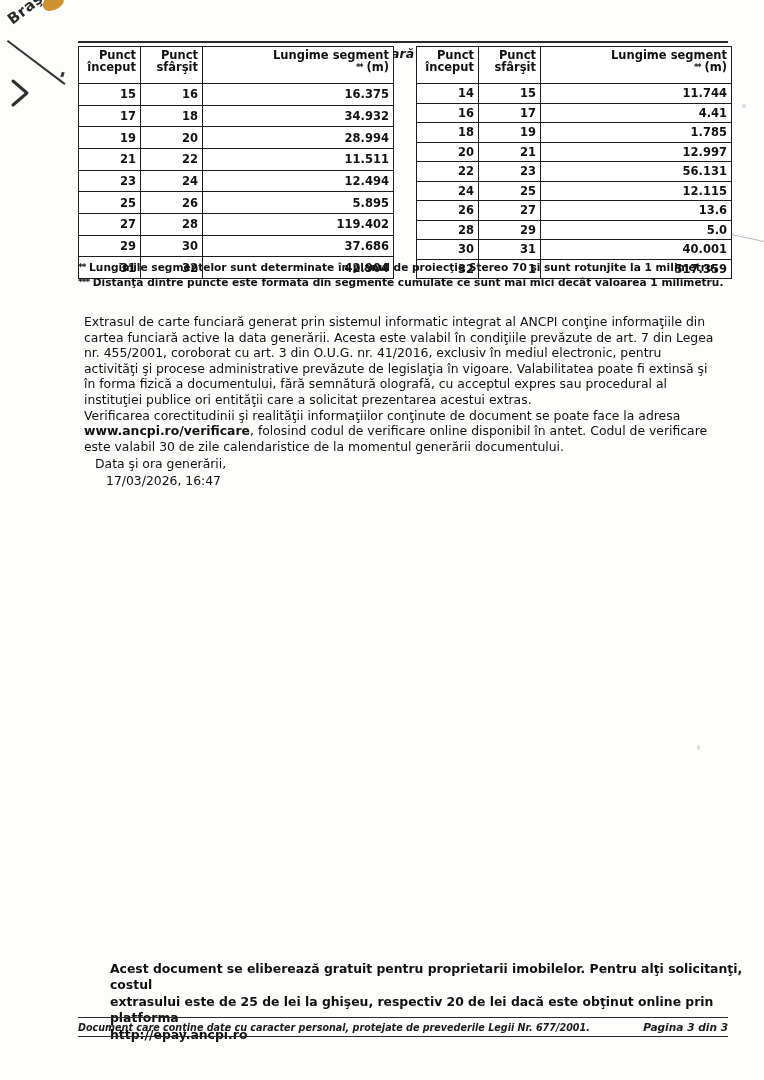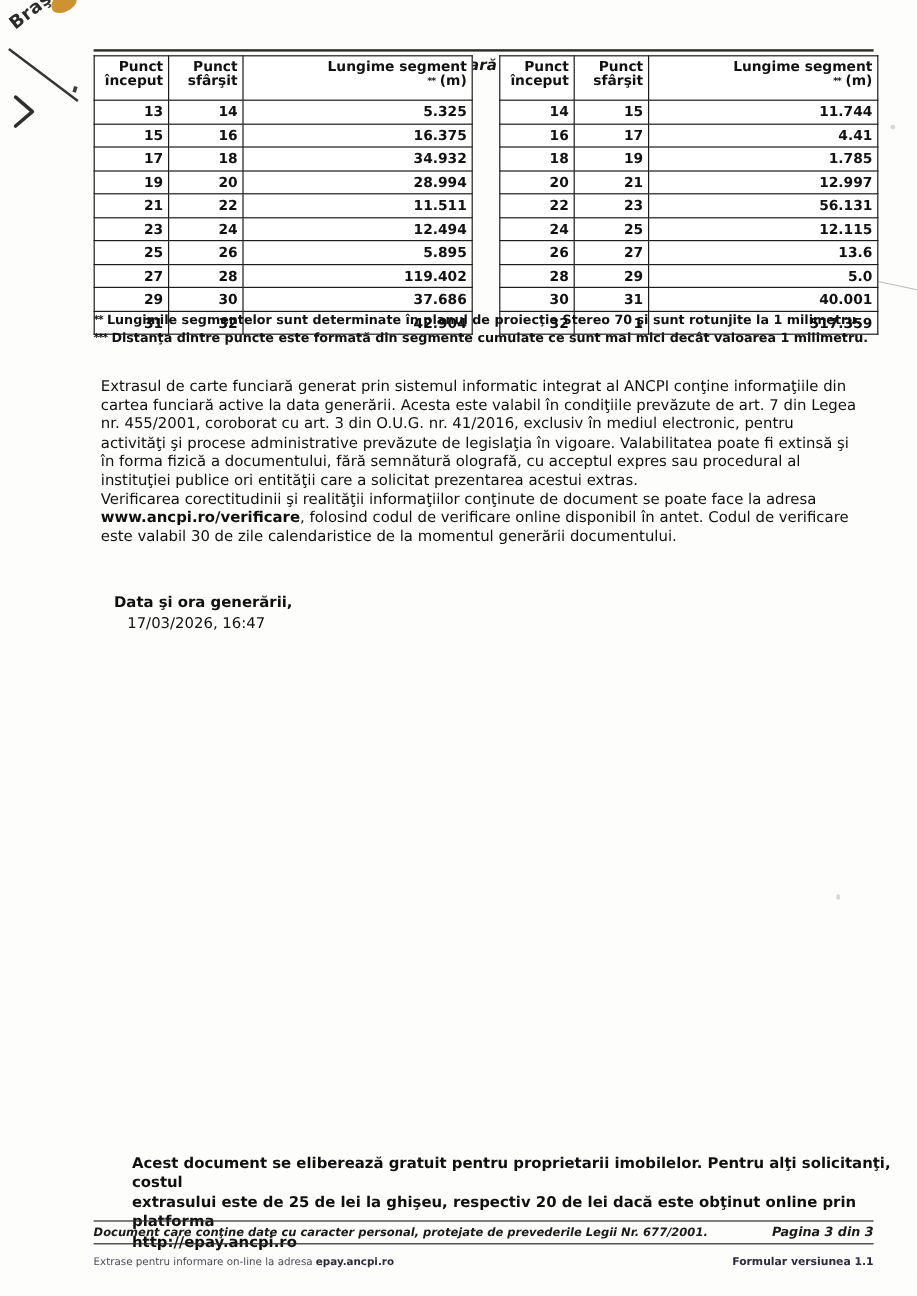--- a/index.html
+++ b/index.html
@@ -196,21 +196,21 @@
   .body-text b { font-weight: bold; }
 
   .gen-block {
     position: absolute;
     left: 95px;
     top: 455px;
     font-size: 12.4px;
     line-height: 17px;
     color: #101010;
   }
-  .gen-block .label { font-weight: bold; margin-top: 38px; }
+  .gen-block .label { font-weight: normal; }
   .gen-block .value { padding-left: 11px; }
 
   
   .notice {
     position: absolute;
     left: 80px;
     top: 961px;
     width: 640px;
     font-size: 12.4px;
     line-height: 16.4px;
@@ -305,25 +305,20 @@
             <span class="l2">sfârşit</span>
           </th>
           <th>
             <span class="l1">Lungime segment</span>
             <span class="l2"><sup class="marker">**</sup> <span>(m)</span></span>
           </th>
         </tr>
       </thead>
       <tbody>
           <tr>
-            <td>13</td>
-            <td>14</td>
-            <td>5.325</td>
-          </tr>
-          <tr>
             <td>15</td>
             <td>16</td>
             <td>16.375</td>
           </tr>
           <tr>
             <td>17</td>
             <td>18</td>
             <td>34.932</td>
           </tr>
           <tr>
@@ -462,18 +457,14 @@
     <p>extrasului este de 25 de lei la ghişeu, respectiv 20 de lei dacă este obţinut online prin platforma</p>
     <p>http://epay.ancpi.ro</p>
   </div>
 
   <div class="footer-rule-top"></div>
   <div class="footer-row1">
     <span>Document care conţine date cu caracter personal, protejate de prevederile Legii Nr. 677/2001.</span>
     <span class="page-no">Pagina 3 din 3</span>
   </div>
   <div class="footer-rule-bottom"></div>
-  <div class="footer-row2">
-    <span class="addr"><span>Extrase pentru informare on-line la adresa </span><b>epay.ancpi.ro</b></span>
-    <span class="version">Formular versiunea 1.1</span>
-  </div>
 
 </div>
 
 </body></html>

